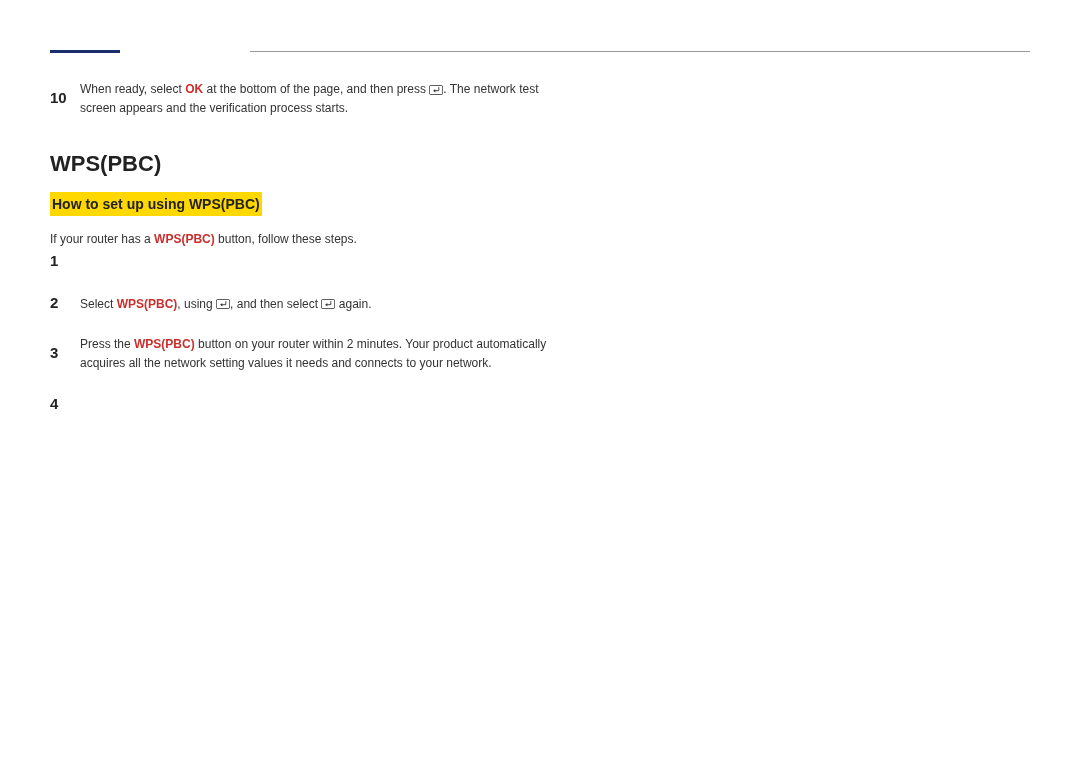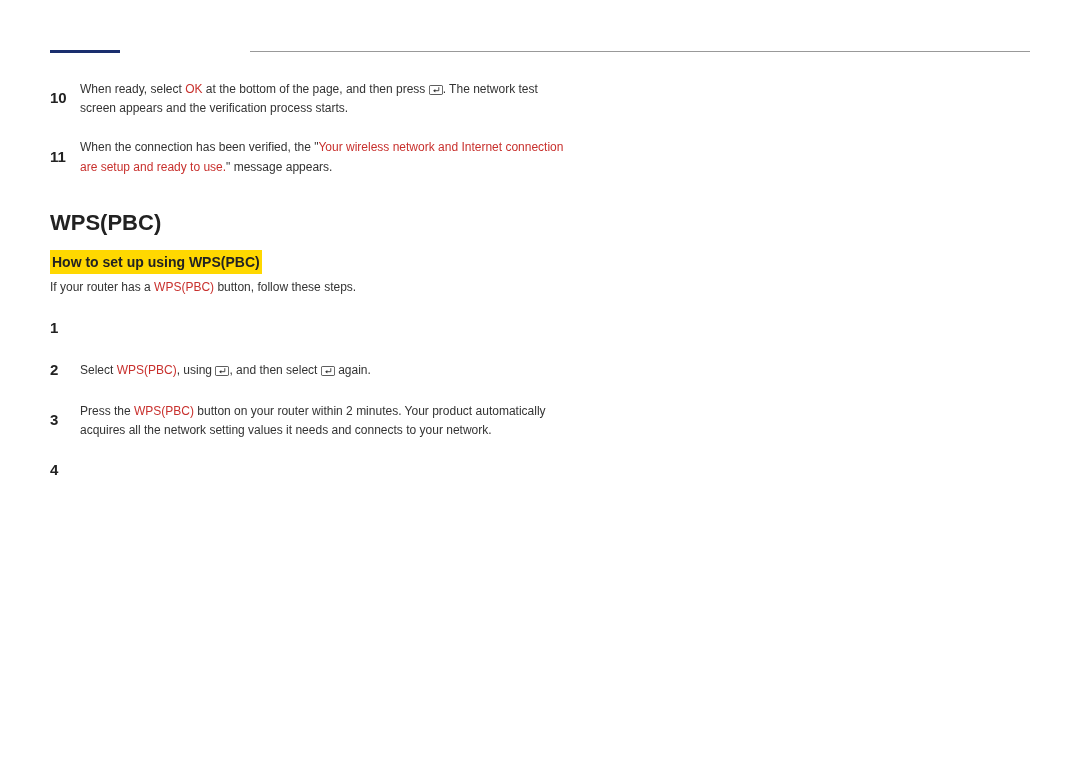--- a/index.html
+++ b/index.html
@@ -38,38 +38,37 @@
     flex: 0 0 28px;
     font-weight: 700;
     font-size: 15px;
     color: #222;
     margin-right: 2px;
   }
   .step-body {
     flex: 1;
     padding-top: 2px;
   }
-  .red { color: #c8302d; font-weight: 400; }
+  .red { color: #c8302d; font-weight: 700; }
   h2.section-title {
     font-size: 22px;
     font-weight: 700;
     margin: 28px 0 10px 0;
     color: #222;
   }
   .highlighted {
     background: #ffd800;
     font-weight: 700;
     font-size: 14px;
     padding: 1px 2px;
     display: inline-block;
-    margin-bottom: 4px;
+    margin-bottom: 14px;
     color: #222;
   }
   .intro {
-    margin-bottom: 18px;
   }
   .enter-icon {
     display: inline-flex;
     align-items: center;
     justify-content: center;
     vertical-align: middle;
     width: 14px;
     height: 10px;
   }
   .enter-icon svg { width: 14px; height: 10px; }
@@ -87,24 +86,20 @@
   <div id="steps-top">
       <div class="step">
         <div class="step-num">10</div>
         <div class="step-body"><span>When ready, select </span><span class="red">OK</span><span> at the bottom of the page, and then press </span><span class="enter-icon">
             <svg viewBox="0 0 20 14">
               <rect x="0.5" y="0.5" width="19" height="13" rx="2" ry="2" fill="none" stroke="#333" stroke-width="1.2"></rect>
               <path d="M14 3 L14 8 L7 8" fill="none" stroke="#333" stroke-width="1.3"></path>
               <path d="M9 5.5 L6 8 L9 10.5 Z" fill="#333"></path>
             </svg>
           </span><span>. The network test screen appears and the verification process starts.</span></div>
-      </div>
-      <div class="step">
-        <div class="step-num">11</div>
-        <div class="step-body"><span>When the connection has been verified, the "</span><span class="red">Your wireless network and Internet connection are setup and ready to use.</span><span>" message appears.</span></div>
       </div>
     </div>
 
   <h2 class="section-title">WPS(PBC)</h2>
 
   <div>
     <span class="highlighted">How to set up using WPS(PBC)</span>
   </div>
 
   <div class="intro" id="intro"><span>If your router has a </span><span class="red">WPS(PBC)</span><span> button, follow these steps.</span></div>

